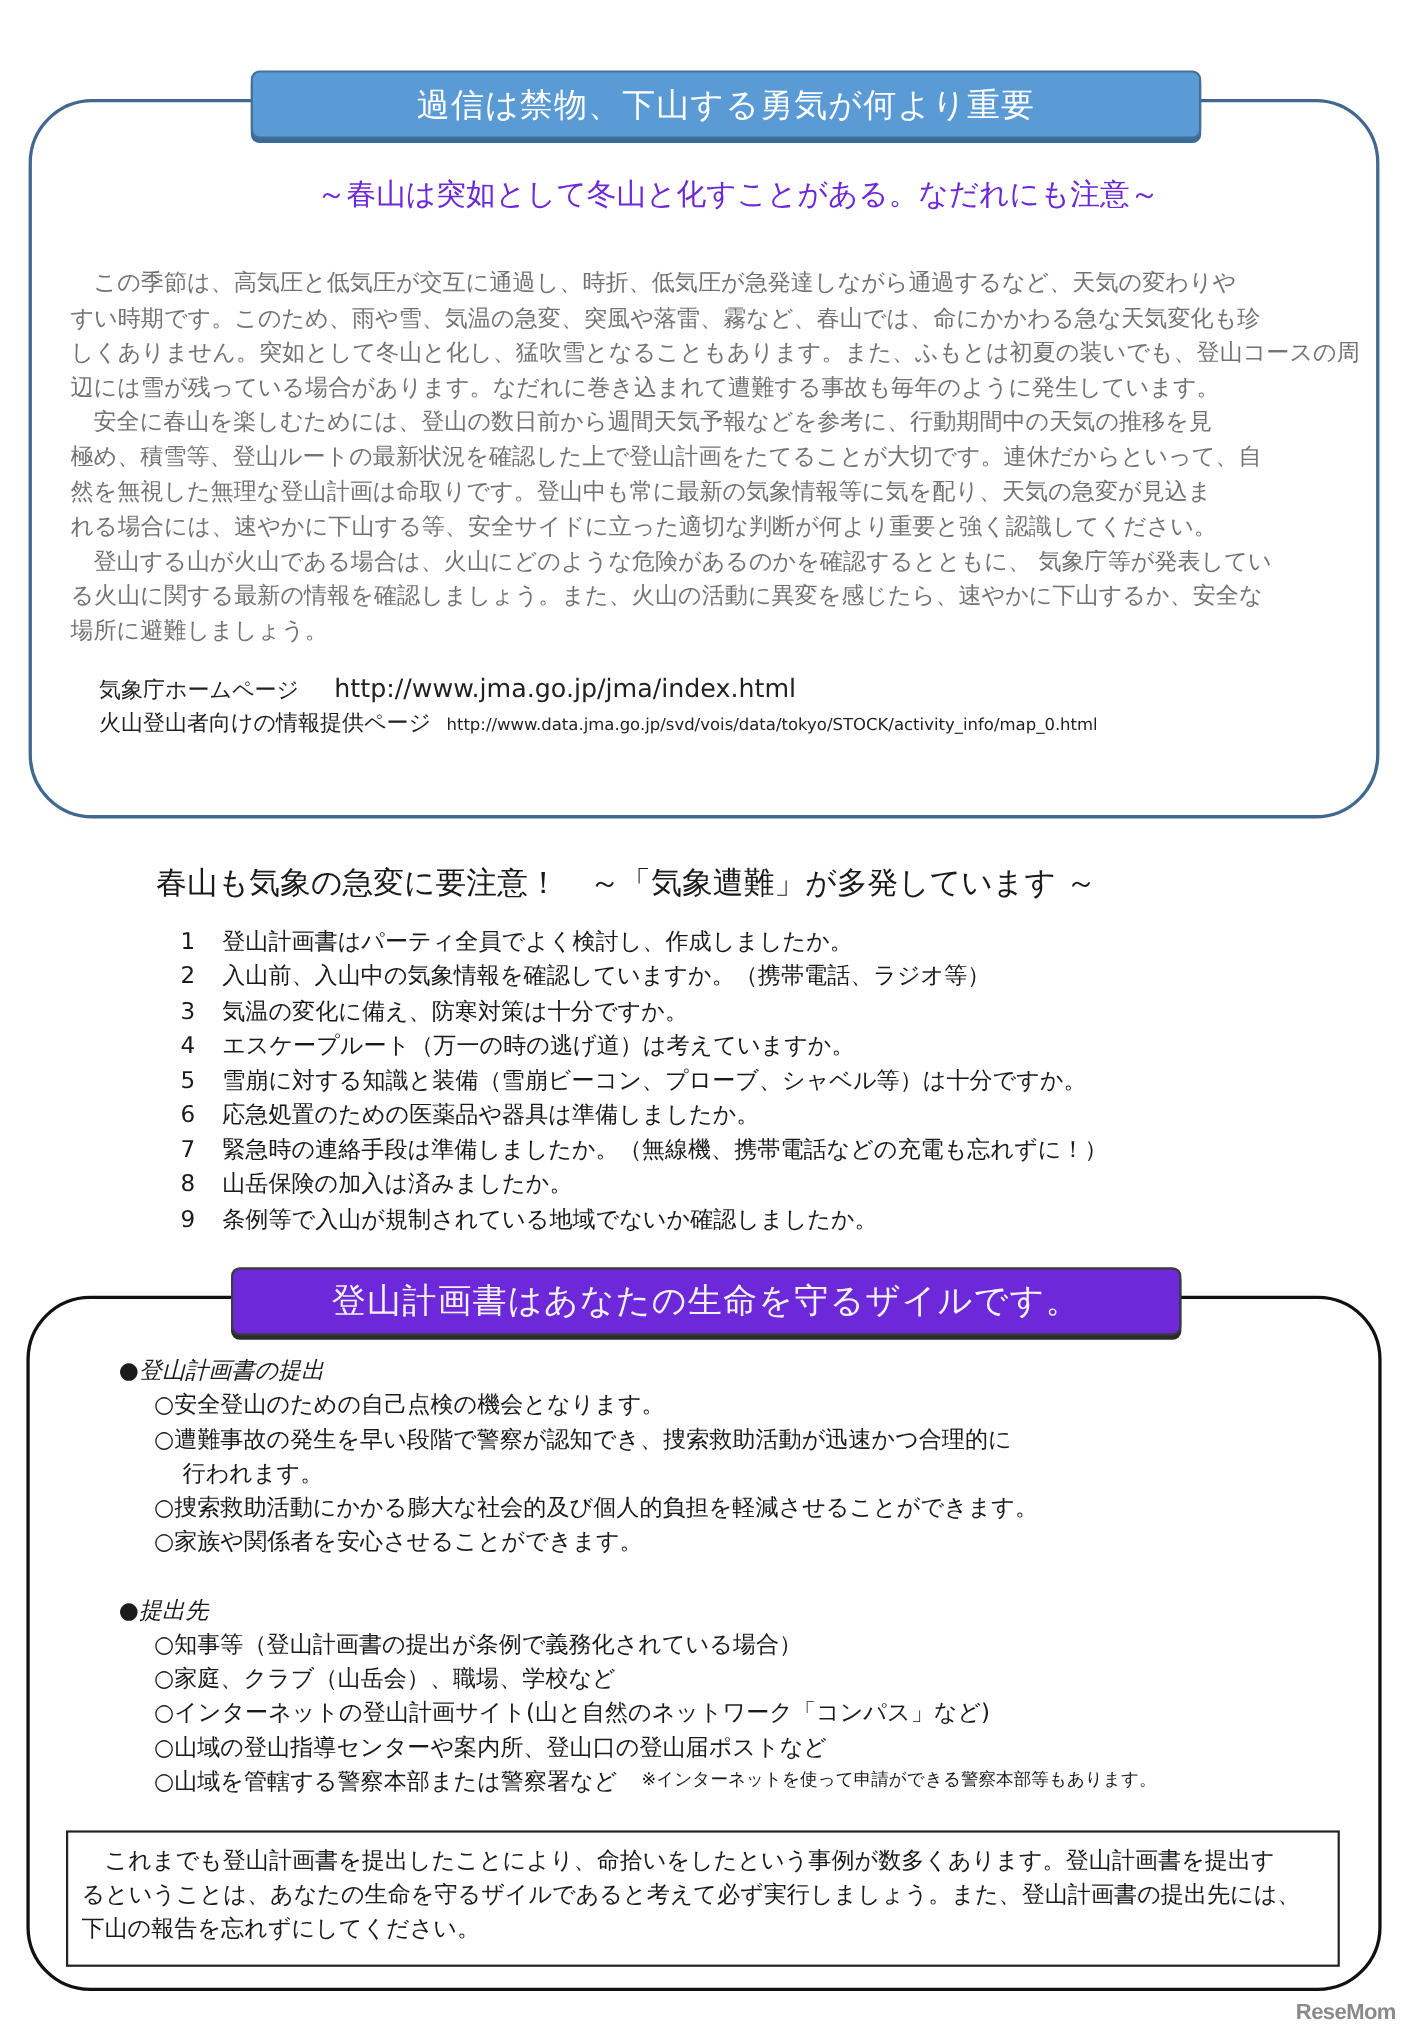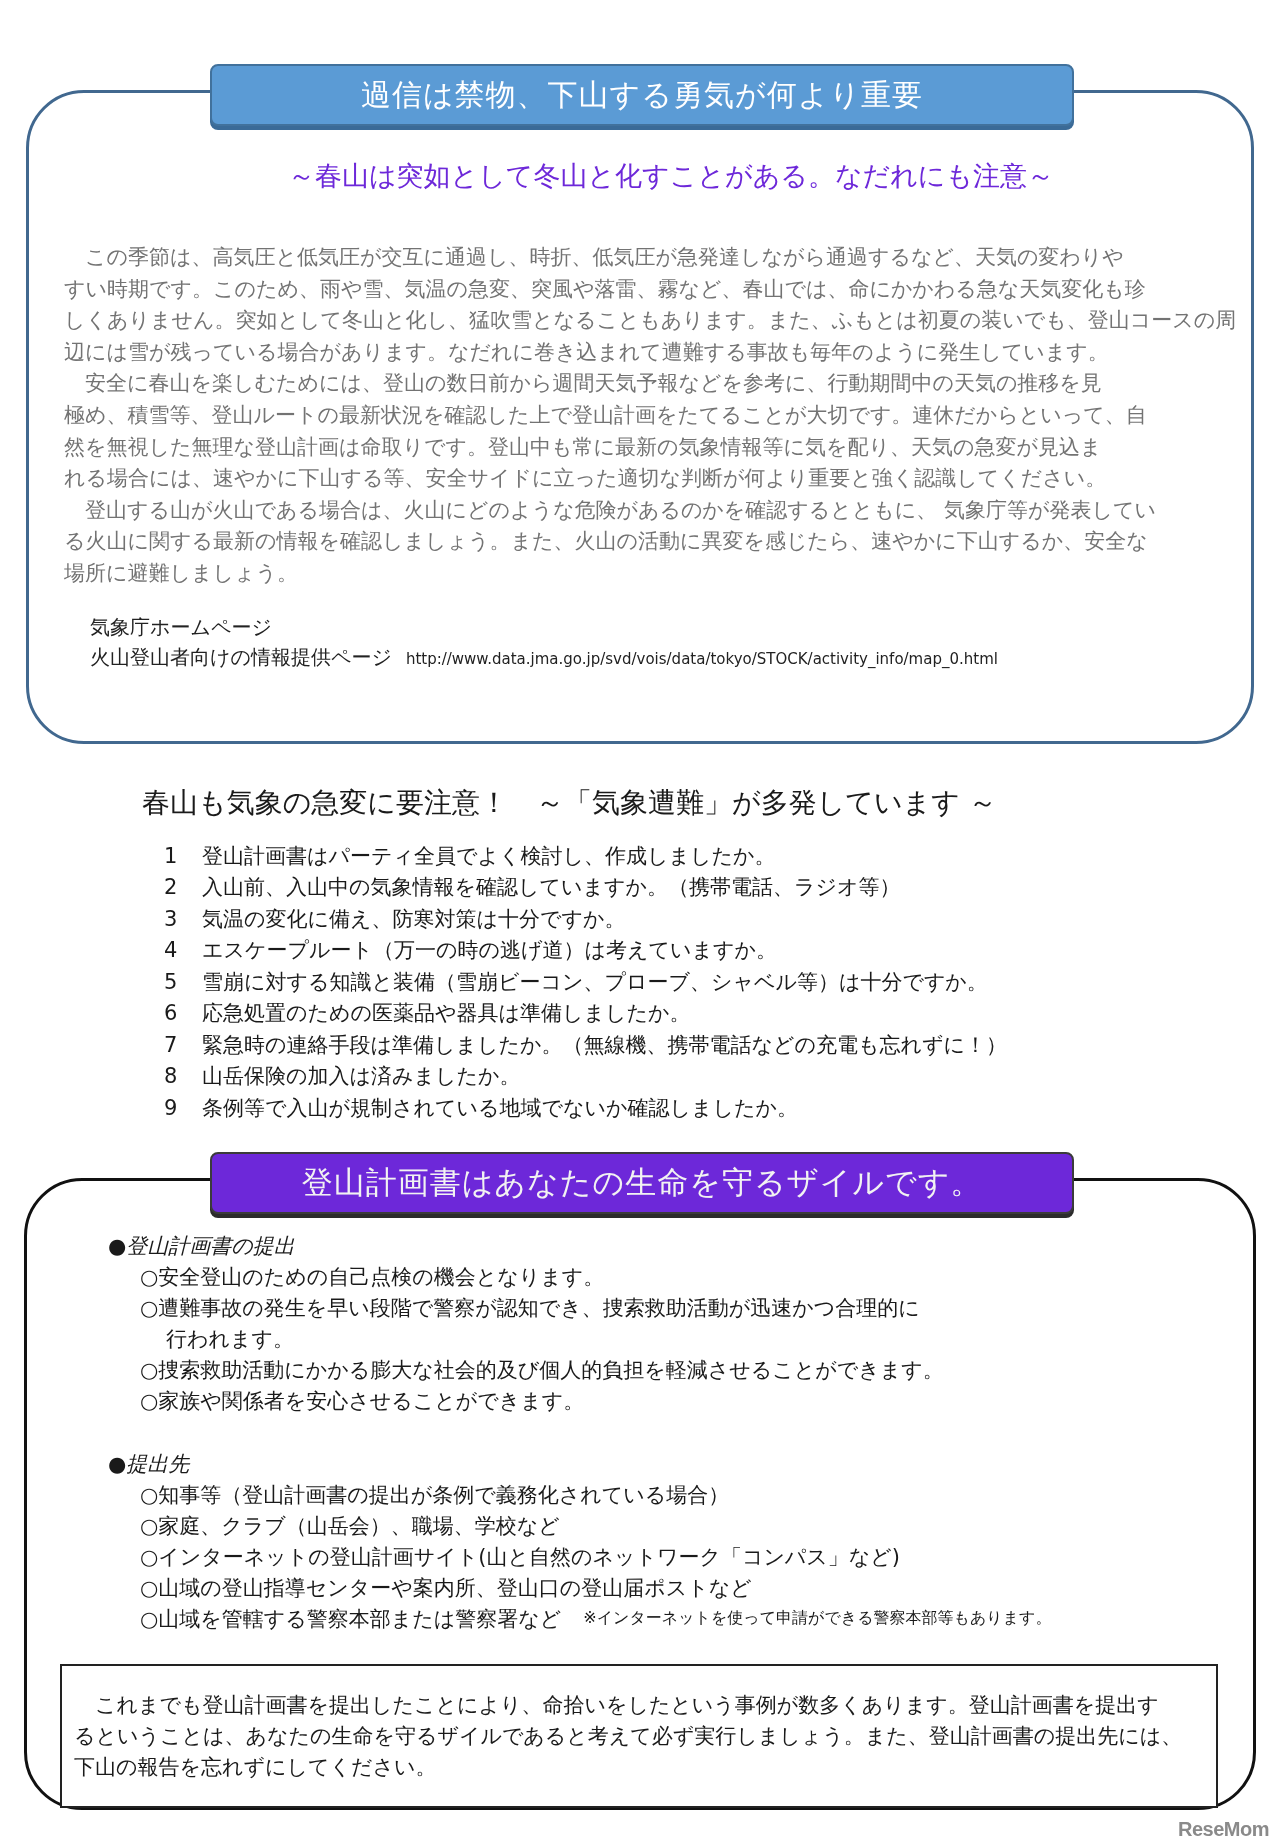--- a/index.html
+++ b/index.html
@@ -13,21 +13,21 @@
   .abs { position: absolute; }
 
   
   #box1 {
     left: 26px; top: 90px; width: 1228px; height: 654px;
     border: 3px solid #41688f;
     border-radius: 58px;
     background: #fff;
   }
   #banner1 {
-    left: 210px; top: 64px; width: 864px; height: 62px;
+    left: 228px; top: 64px; width: 864px; height: 62px;
     background: #5b9bd5;
     border: 2px solid #41719c;
     border-radius: 8px;
     box-shadow: 0 4px 0 #3a6a97;
     color: #ffffff;
     font-size: 30px;
     display: flex; align-items: center; justify-content: center;
     letter-spacing: 1px;
   }
   #subtitle1 {
@@ -69,24 +69,24 @@
     font-size: 31px;
     display: flex; align-items: center; justify-content: center;
     letter-spacing: 1px;
   }
   .section { left: 108px; width: 1100px; font-size: 21px; }
   .sec-head { height: 31px; display: flex; align-items: center; white-space: nowrap; font-style: italic; }
   .sec-item { padding-left: 32px; height: 31px; display: flex; align-items: center; white-space: nowrap; }
   .sec-item.cont { padding-left: 58px; }
   .note-small { font-size: 16px; margin-left: 22px; }
   #notice {
-    left: 60px; top: 1664px; width: 1158px; height: 144px;
+    left: 60px; top: 1664px; width: 1158px; height: 124px;
     border: 2px solid #222;
     background: #fff;
-    padding: 24px 12px;
+    padding: 10px 12px;
     font-size: 21px; line-height: 31px;
   }
   #notice .line { display: block; white-space: nowrap; }
   #logo {
     left: 1178px; top: 1818px; font-size: 20px; font-weight: bold; color: #8a8a8a;
     font-family: "Liberation Sans", sans-serif; letter-spacing: -0.5px;
   }
 </style>
 </head>
 <body>
@@ -105,20 +105,21 @@
   <span class="line">然を無視した無理な登山計画は命取りです。登山中も常に最新の気象情報等に気を配り、天気の急変が見込ま</span>
   <span class="line">れる場合には、速やかに下山する等、安全サイドに立った適切な判断が何より重要と強く認識してください。</span>
   <span class="line">　登山する山が火山である場合は、火山にどのような危険があるのかを確認するとともに、 気象庁等が発表してい</span>
   <span class="line">る火山に関する最新の情報を確認しましょう。また、火山の活動に異変を感じたら、速やかに下山するか、安全な</span>
   <span class="line">場所に避難しましょう。</span>
 </div>
 
 <div id="links" class="abs">
   <div class="link-row">
     <span class="link-label">気象庁ホームページ</span>
+    <span class="link-url" style="font-size:23px; margin-left:32px;">http://www.jma.go.jp/jma/index.html</span>
   </div>
   <div class="link-row">
     <span class="link-label">火山登山者向けの情報提供ページ</span>
     <span class="link-url" style="font-size:15px; margin-left:14px;">http://www.data.jma.go.jp/svd/vois/data/tokyo/STOCK/activity_info/map_0.html</span>
   </div>
 </div>
 
 <div id="check-title" class="abs">春山も気象の急変に要注意！　～「気象遭難」が多発しています ～</div>
 <div id="checklist" class="abs">
   <div class="check-item">

